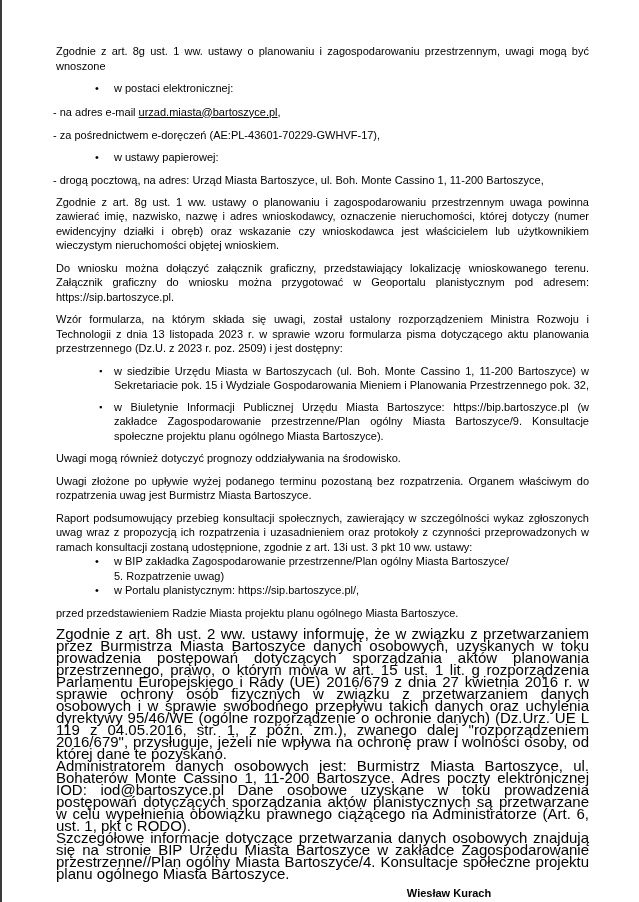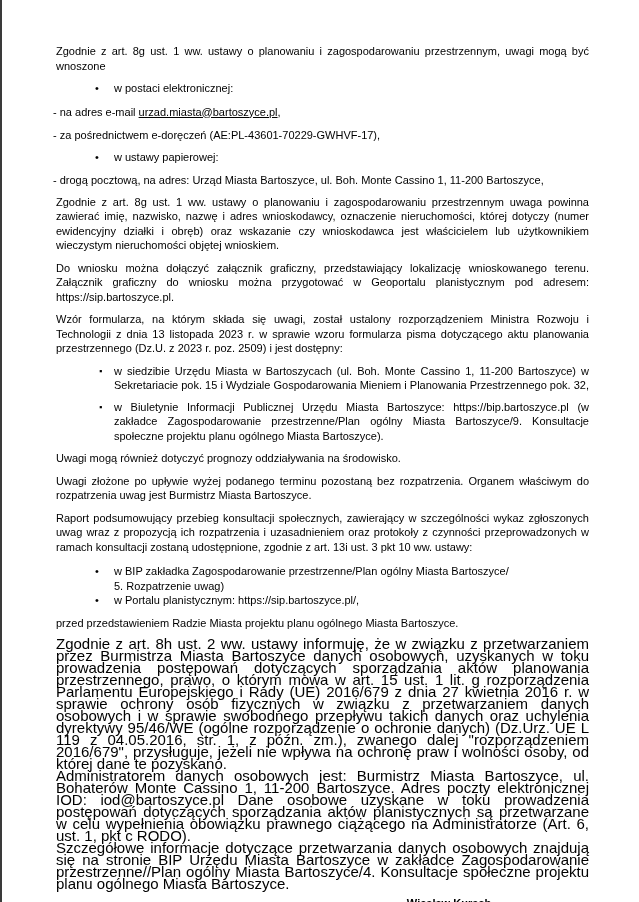--- a/index.html
+++ b/index.html
@@ -25,21 +25,21 @@
   .para { margin: 0 0 8px 0; text-align: justify; }
   .para.left { text-align: left; }
   .dash-line { margin: 9px 0 7px -3px; text-align: left; }
   .blt { display: flex; margin: 0 0 7px 0; padding-left: 39px; text-align: left; }
   .blt .b { flex: none; width: 19px; }
   .blt .t { flex: 1; }
   .blt-sq { display: flex; margin: 0 0 7px 0; padding-left: 43px; }
   .blt-sq .b { flex: none; width: 15px; font-size: 9px; }
   .blt-sq .t { flex: 1; text-align: justify; }
   .mb8 { margin-bottom: 8px; }
-  .mb0 { margin-bottom: 10px; }
+  .mb0 { margin-bottom: 0; }
   .tight { margin-bottom: 0; }
   .link { text-decoration: underline; color: #000000; }
   .rodo { margin-top: 4px; font-size: 15px; line-height: 12px; }
   .rodo p { margin: 0; text-align: justify; }
   .signature {
     margin: 7px 0 0 303px;
     width: 180px;
     text-align: center;
     font-weight: bold;
     font-size: 11px; line-height: 13.5px;

